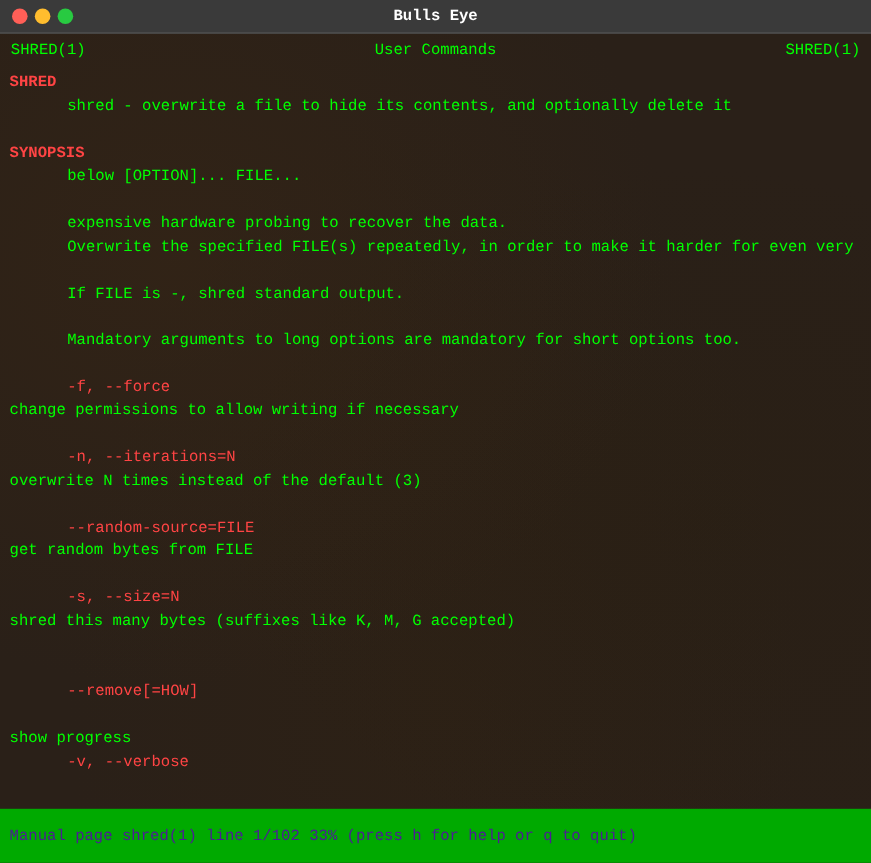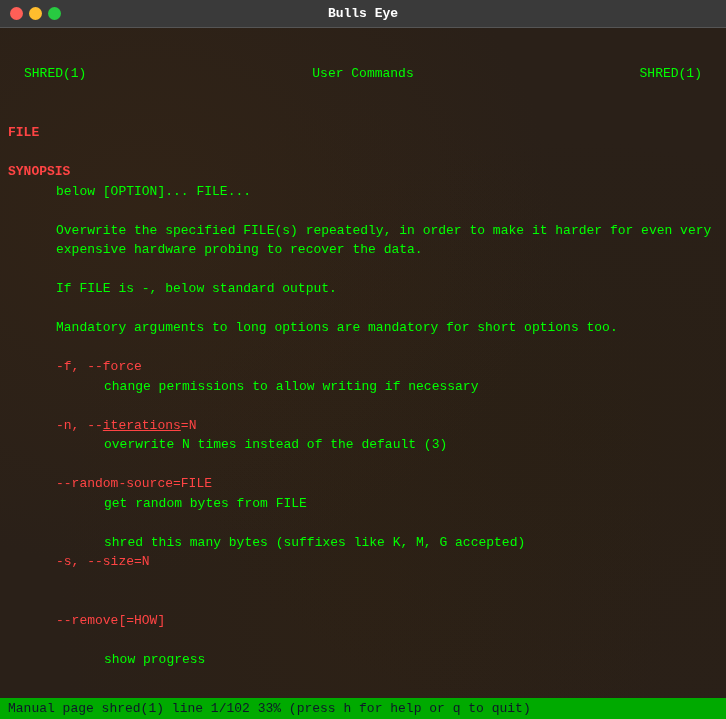--- a/index.html
+++ b/index.html
@@ -17,21 +17,20 @@
       overflow: hidden;
       position: relative;
     }
 
     .window {
       width: 726px;
       height: 719px;
       display: flex;
       flex-direction: column;
       position: relative;
-      gap: 32px;
     }
 
     
     .window::before {
       content: '';
       position: absolute;
       top: 0; left: 0; right: 0; bottom: 0;
       background-image: 
         repeating-linear-gradient(
           0deg,
@@ -89,21 +88,21 @@
 
     .title-text {
       color: #ffffff;
       font-size: 13px;
       font-weight: bold;
     }
 
     .header-bar {
       display: flex;
       justify-content: space-between;
-      padding: 6px 24px;
+      padding: 6px 9px;
       position: relative;
       z-index: 10;
       flex-shrink: 0;
     }
 
     .header-bar span {
       color: #00ff00;
       font-size: 13px;
     }
 
@@ -129,32 +128,31 @@
     .red-option {
       color: #ff4444;
       text-align: right;
     }
 
     .indent1 {
       margin-left: 48px;
     }
 
     .indent2 {
-      margin-left: 96px;
     }
 
     .line {
       display: block;
       min-height: 18px;
     }
 
     .status-bar {
       background: #00aa00;
-      color: #0f172a;
-      padding: 3px 8px;
+      color: #4c1d95;
+      padding: 15px 8px;
       font-size: 13px;
       position: relative;
       z-index: 10;
       flex-shrink: 0;
     }
   </style>
 </head>
 <body>
 
 <div class="window">
@@ -171,72 +169,73 @@
 
   <div class="header-bar">
     <span>SHRED(1)</span>
     <span>User Commands</span>
     <span>SHRED(1)</span>
   </div>
 
   <div class="content">
 
     <span class="line">
-      <span class="section-label">FILE</span>
-    </span>
+      <span class="section-label">SHRED</span>
+    </span>
+    <span class="line indent1 green-text">shred - overwrite a file to hide its contents, and optionally delete it</span>
 
     <span class="line">&nbsp;</span>
 
     <span class="line">
       <span class="section-label">SYNOPSIS</span>
     </span>
     <span class="line indent1 green-text">
       <span class="green-text">below [OPTION]... FILE...</span>
     </span>
 
     <span class="line">&nbsp;</span>
 
+    <span class="line indent1 green-text">expensive hardware probing to recover the data.</span>
     <span class="line indent1 green-text">Overwrite the specified FILE(s) repeatedly, in order to make it harder for even very</span>
-    <span class="line indent1 green-text">expensive hardware probing to recover the data.</span>
-
-    <span class="line">&nbsp;</span>
-
-    <span class="line indent1 green-text">If FILE is -, below standard output.</span>
+
+    <span class="line">&nbsp;</span>
+
+    <span class="line indent1 green-text">If FILE is -, shred standard output.</span>
 
     <span class="line">&nbsp;</span>
 
     <span class="line indent1 green-text">Mandatory arguments to long options are mandatory for short options too.</span>
 
     <span class="line">&nbsp;</span>
 
     <span class="line indent1">
       <span class="red-option">-f, --force</span>
     </span>
     <span class="line indent2 green-text">change permissions to allow writing if necessary</span>
 
     <span class="line">&nbsp;</span>
 
     <span class="line indent1">
-      <span class="red-option">-n, --</span><span class="red-option" style="text-decoration:underline;">iterations</span><span class="red-option">=N</span>
+      <span class="red-option">-n, --</span><span class="red-option" style="">iterations</span><span class="red-option">=N</span>
     </span>
     <span class="line indent2 green-text">overwrite N times instead of the default (3)</span>
 
     <span class="line">&nbsp;</span>
 
     <span class="line indent1">
       <span class="red-option">--random-source=FILE</span>
     </span>
     <span class="line indent2 green-text">get random bytes from FILE</span>
 
     <span class="line">&nbsp;</span>
 
+    <span class="line indent1">
+      <span class="red-option">-s, --size=N</span>
+    </span>
     <span class="line indent2 green-text">shred this many bytes (suffixes like K, M, G accepted)</span>
-    <span class="line indent1">
-      <span class="red-option">-s, --size=N</span>
-    </span>
 
     <span class="line">&nbsp;</span>
 
 
     <span class="line">&nbsp;</span>
 
     <span class="line indent1">
       <span class="red-option">--remove[=HOW]</span>
     </span>
 

